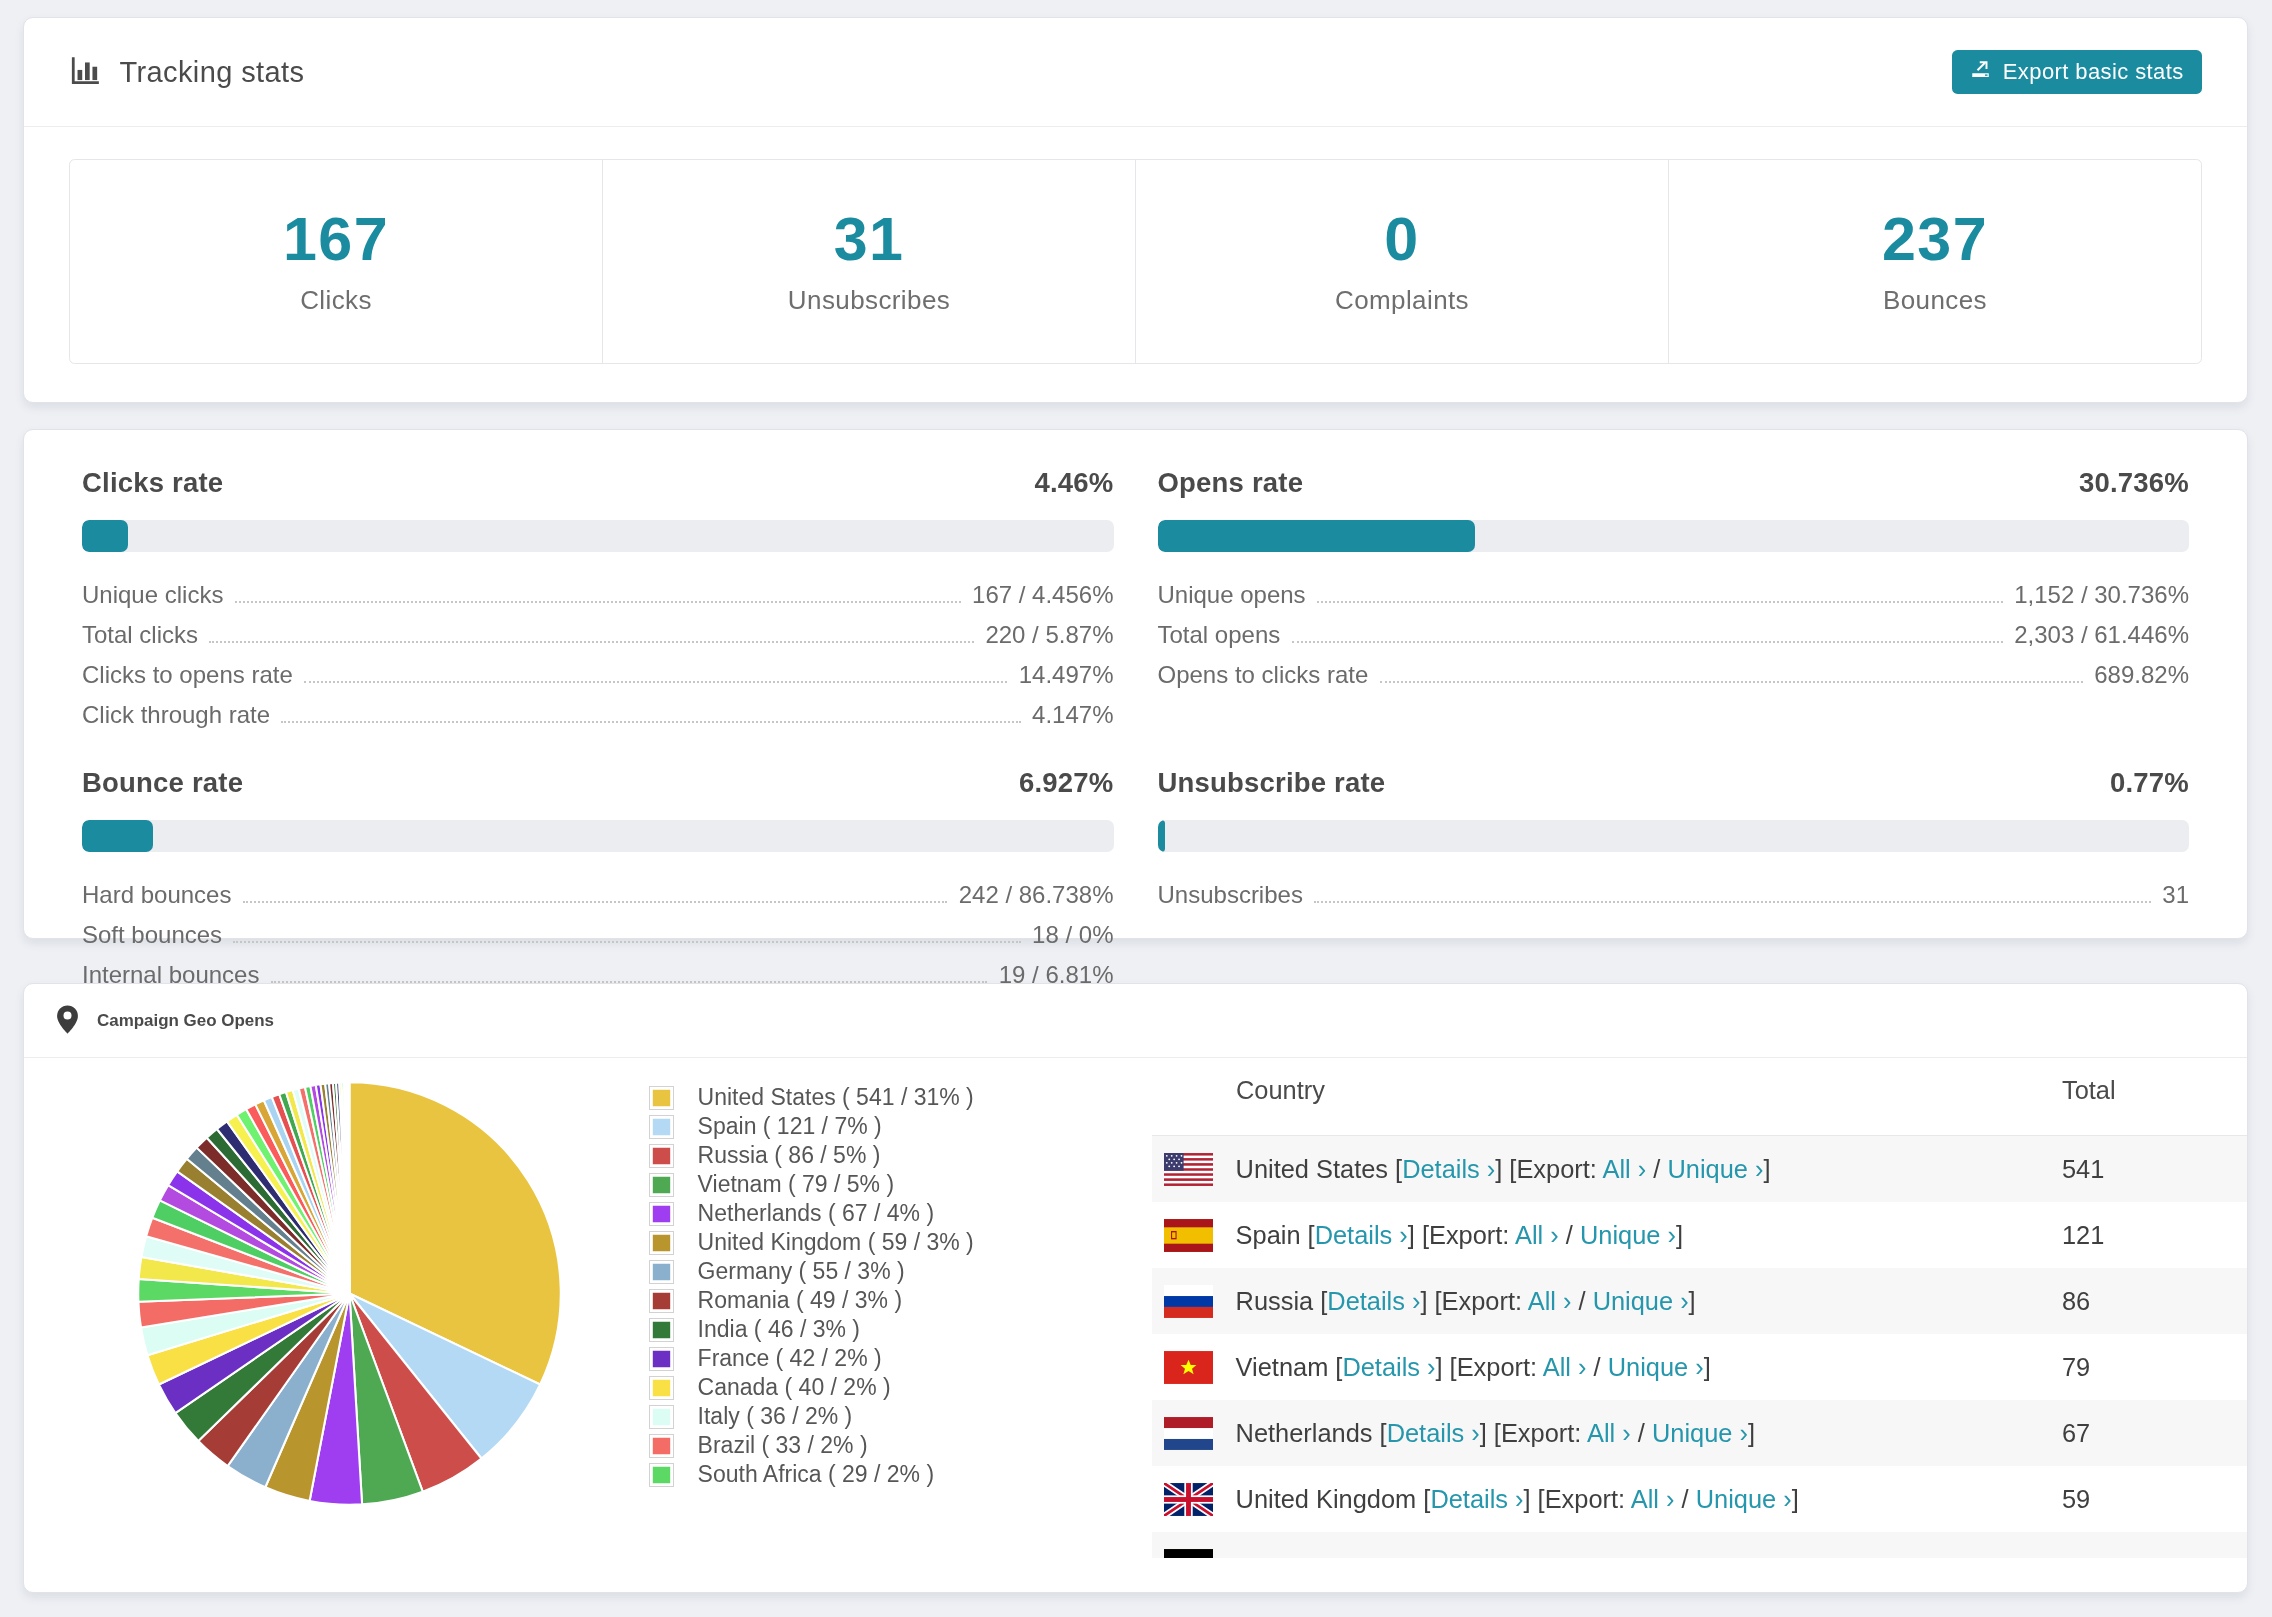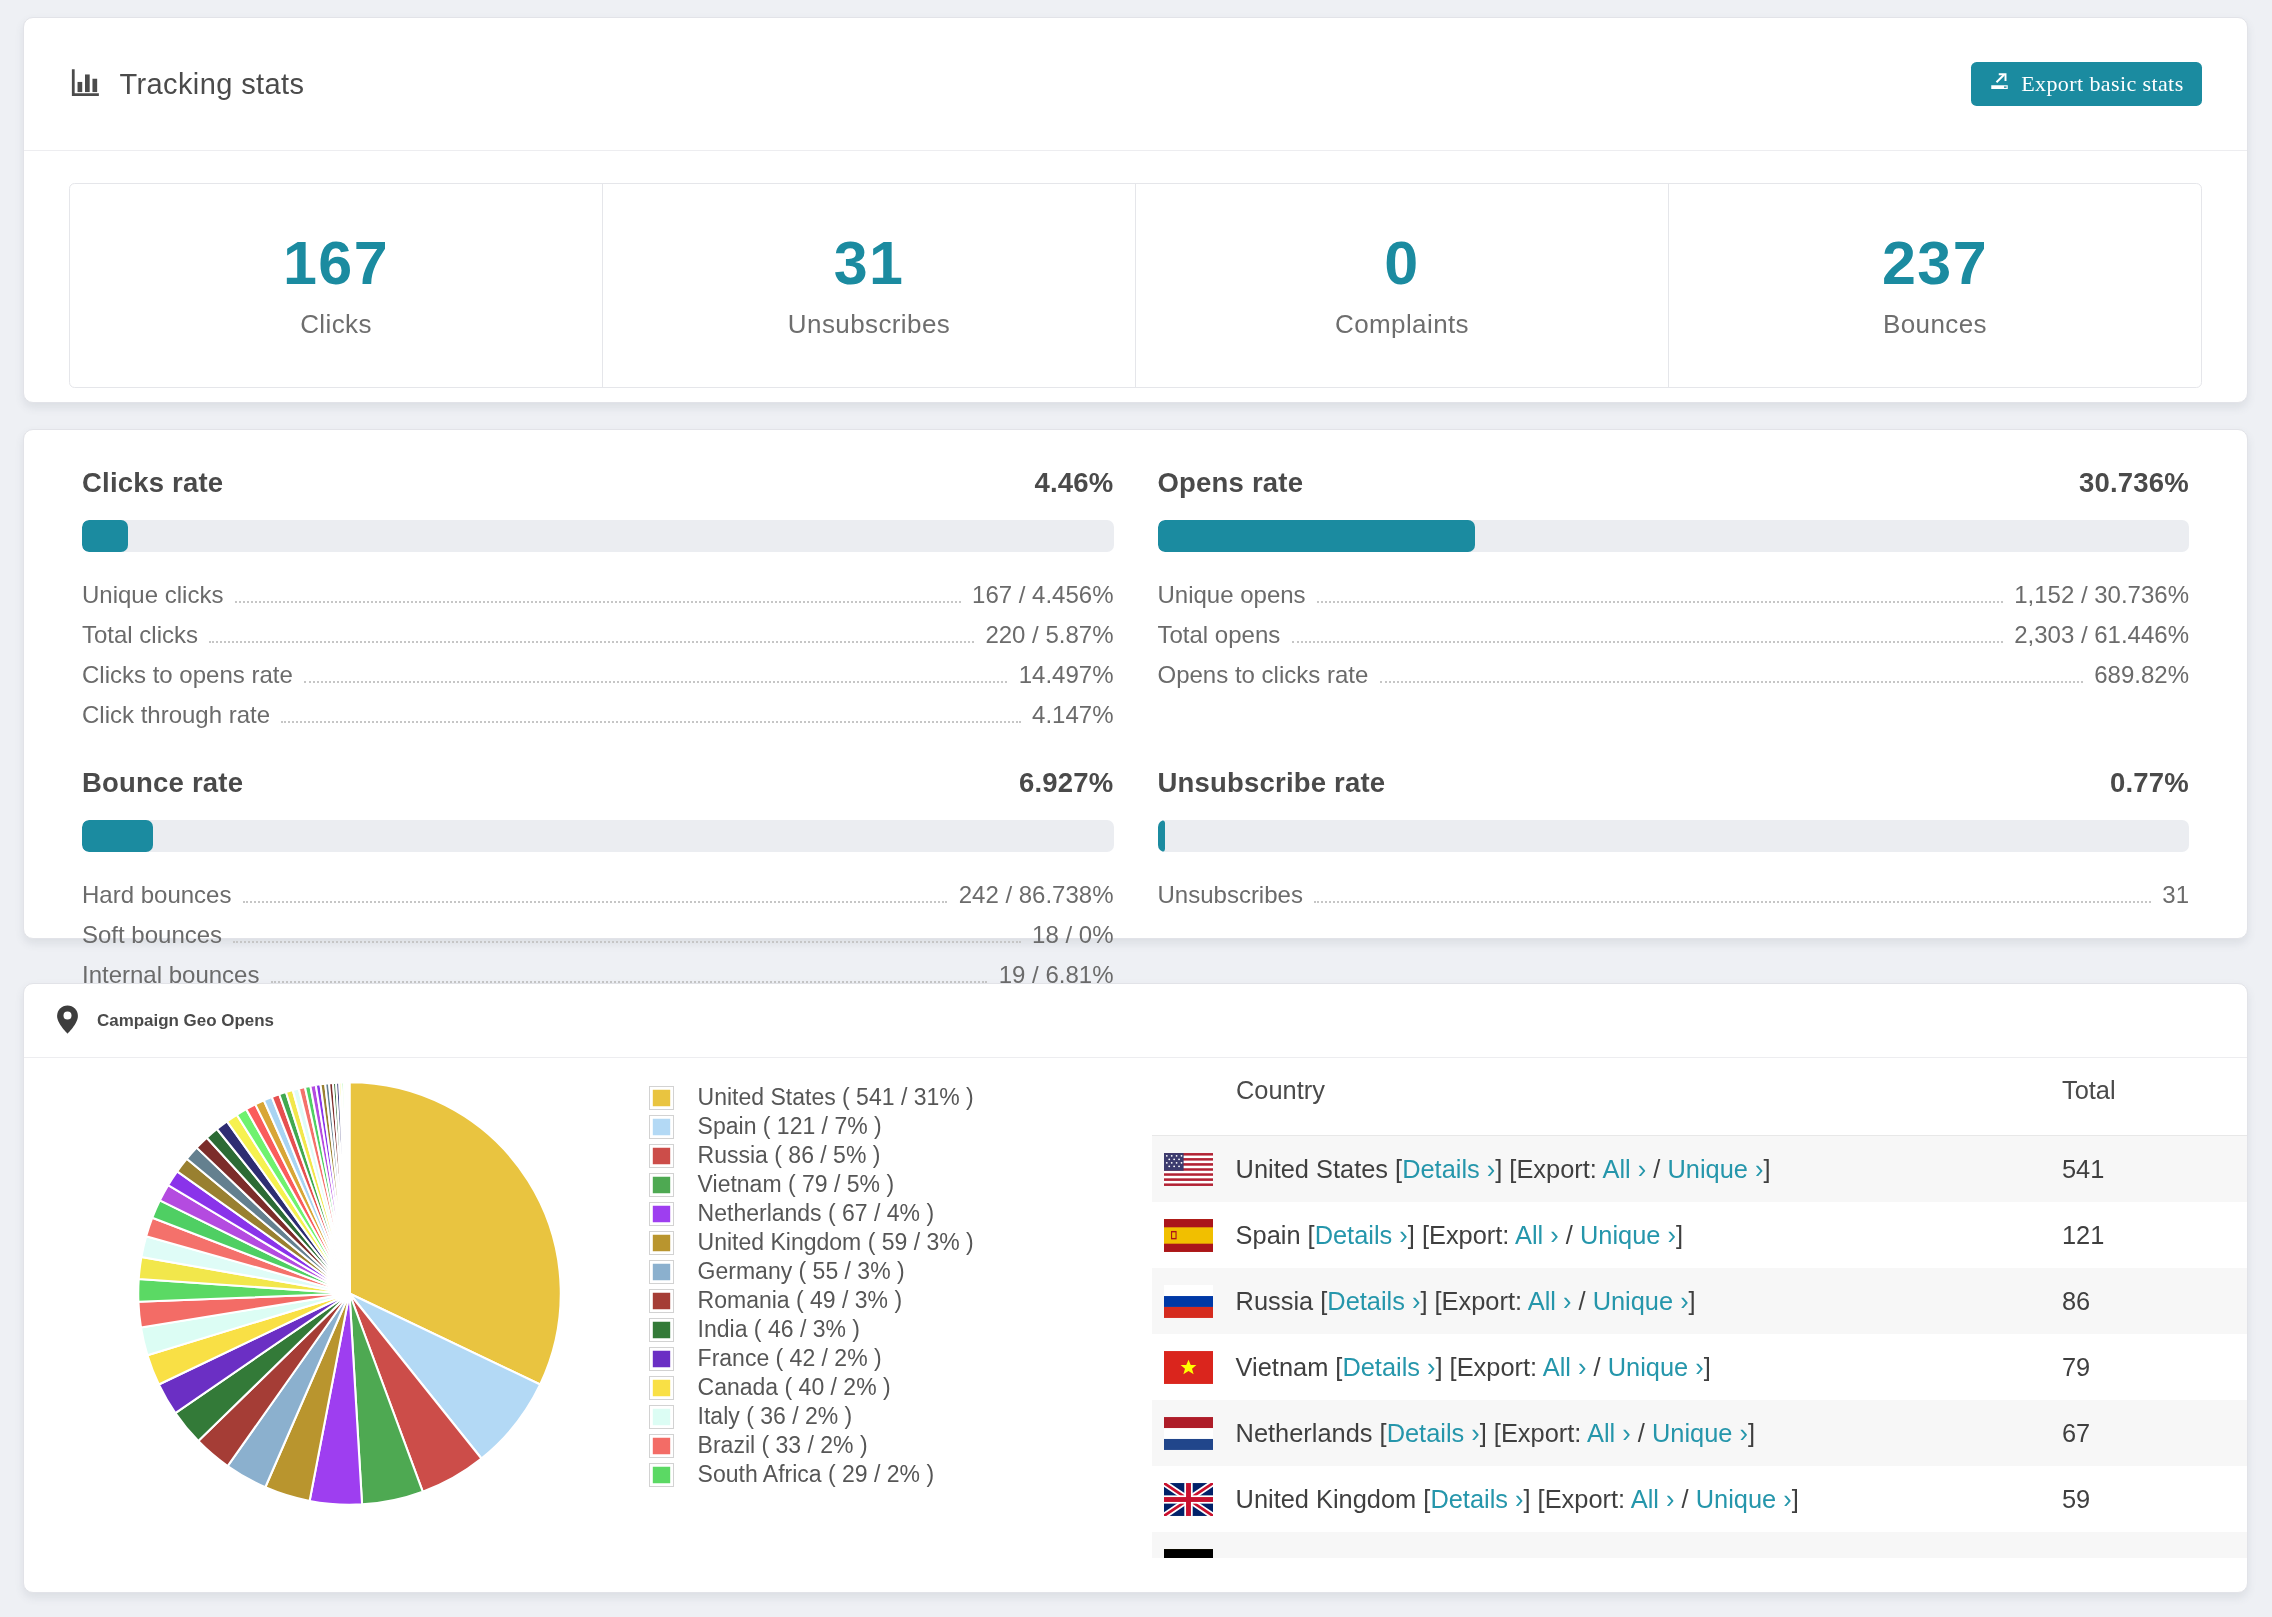--- a/index.html
+++ b/index.html
@@ -14,30 +14,30 @@
     box-shadow:0 4.2px 8.5px rgba(70,80,100,.10);
     box-sizing:border-box;
   }
   .card1{top:17px;height:386px}
   .card2{top:429px;height:510px}
   .card3{top:983px;height:610px;overflow:hidden}
 
   
   .card-head{
     display:flex;align-items:center;justify-content:space-between;
-    padding:16px 45px;height:100px;border-bottom:1.4px solid #ededf0;
+    padding:4px 45px;height:100px;border-bottom:1.4px solid #ededf0;
   }
   .head-title{display:flex;align-items:center;gap:18.4px}
   .head-title h1,.head-title h2{margin:0;font-size:29px;font-weight:500;color:#4b4b4b;letter-spacing:0.4px}
   .head-icon{display:block}
 
   .export-btn{
     display:flex;align-items:center;gap:11.3px;cursor:pointer;
     background:#1b8ba0;color:#fff;border:none;border-radius:5.6px;
-    height:44px;padding:0 18.4px;font-size:22px;font-family:Liberation Serif, serif;letter-spacing:0.4px;
+    height:44px;padding:0 18.4px;font-size:22px;font-family:Liberation Sans, sans-serif;letter-spacing:0.4px;
   }
 
   
   .stats-box{margin:32px 45px 0;border:1.4px solid #e5e6ea;border-radius:5.6px;display:flex}
   .stat-cell{flex:1;text-align:center;padding:44px 0 47px;border-right:1.4px solid #e5e6ea}
   .stat-cell:last-child{border-right:none}
   .stat-value{font-size:61px;font-weight:700;color:#1b8ba0;letter-spacing:1.4px}
   .stat-label{font-size:26px;color:#6e6e6e;margin-top:11.3px;letter-spacing:0.4px}
 
   

